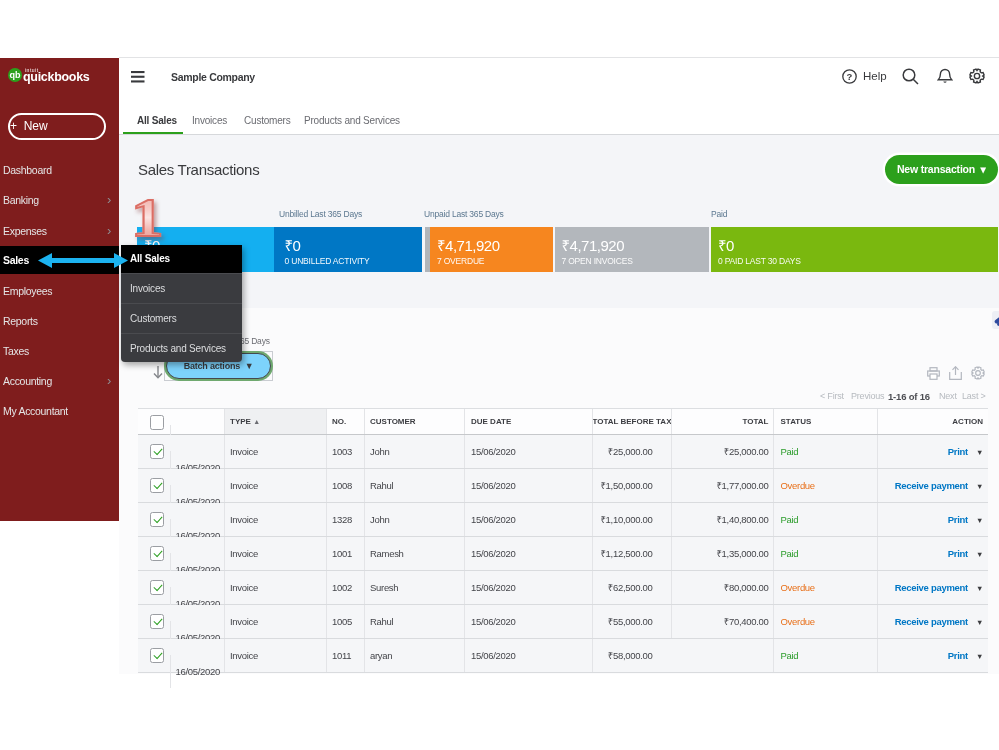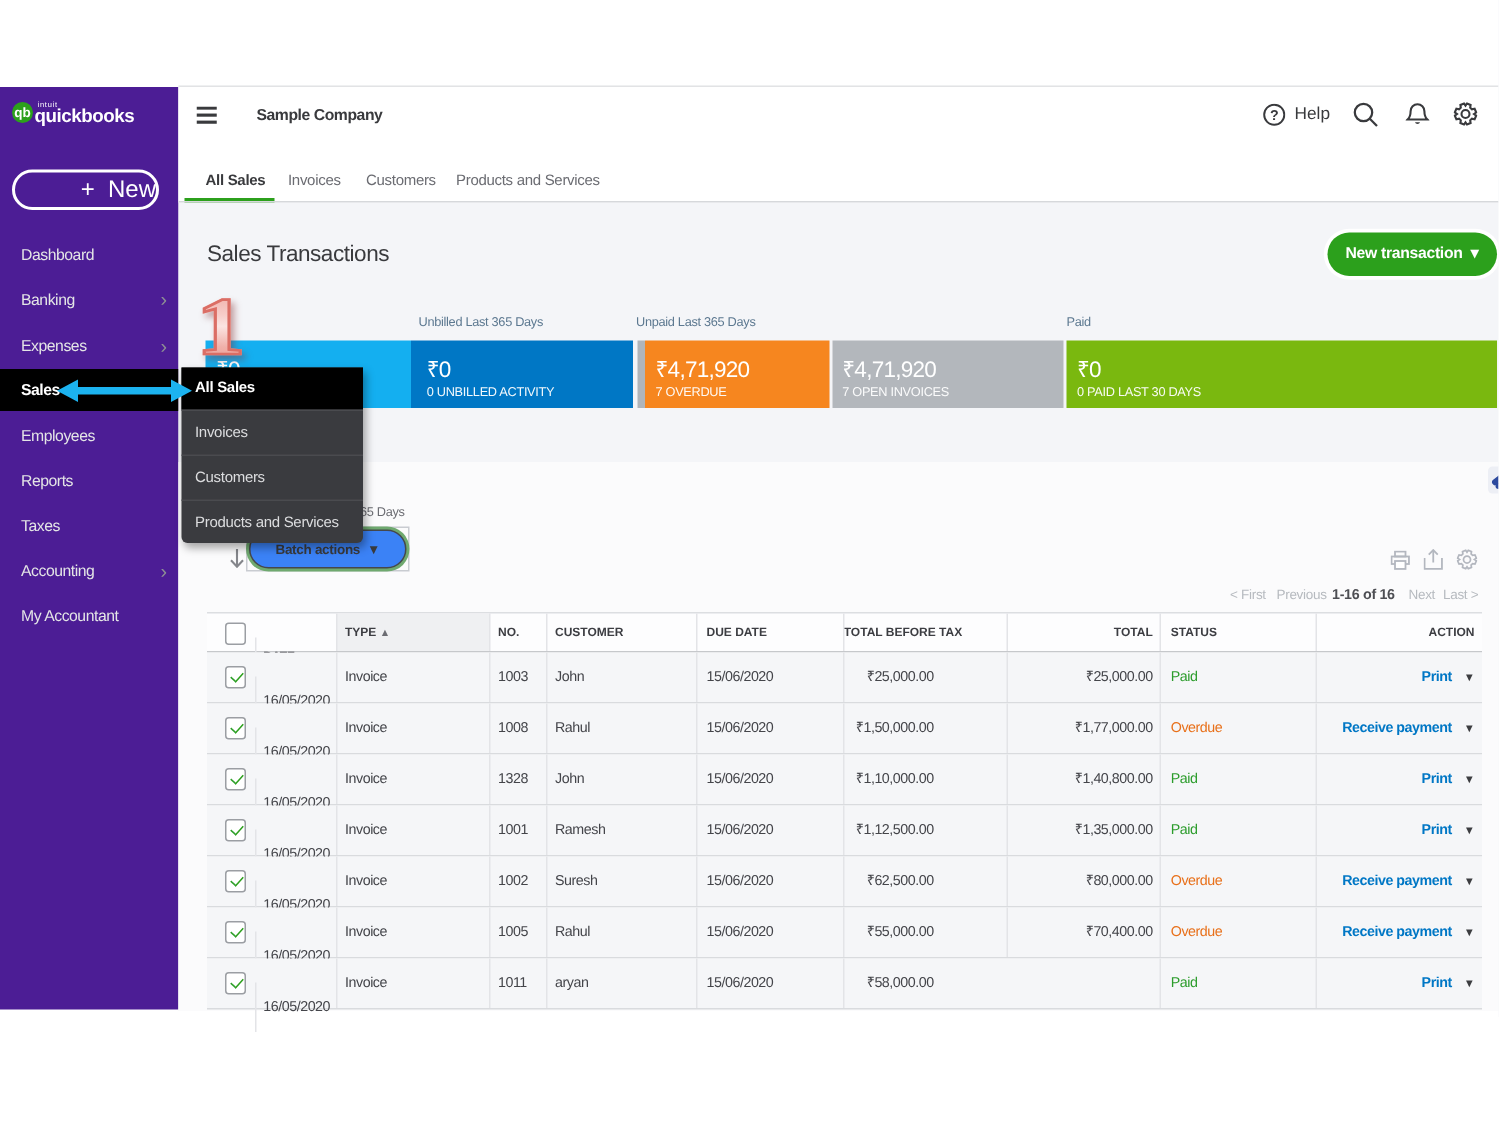--- a/index.html
+++ b/index.html
@@ -1,26 +1,26 @@
 <!DOCTYPE html>
 <html><head>
 <meta charset="utf-8">
 <style>
 * { margin:0; padding:0; box-sizing:border-box; }
 body { width:999px; height:750px; background:#ffffff; font-family:"Liberation Sans", sans-serif; overflow:hidden; }
 .page { position:relative; width:999px; height:750px; background:#fff; }
 .abs { position:absolute; }
 
 
-.sidebar { position:absolute; left:0; top:58px; width:119px; height:615px; background:#4c1d95; }
+.sidebar { position:absolute; left:0; top:58px; width:119px; height:463px; background:#7f1d1d; }
 .qbcircle { position:absolute; left:8px; top:10px; width:14px; height:14px; border-radius:50%; background:#2ca01c; color:#fff; font-size:9px; font-weight:bold; text-align:center; line-height:14px; }
 .intuit { position:absolute; left:25px; top:9px; font-size:5px; color:#fff; letter-spacing:0.5px; }
 .qbword { position:absolute; left:23px; top:12px; font-size:12.5px; font-weight:bold; color:#fff; letter-spacing:-0.3px; }
-.newbtn { position:absolute; left:8px; top:55px; width:98px; height:27px; border:2px solid #fff; border-radius:14px; color:#fff; font-size:16px; text-align:right; line-height:23px; }
-.mitem { position:absolute; left:0; width:119px; height:30px; line-height:30px; padding-left:14px; color:#e4e5e6; font-size:10.5px; letter-spacing:-0.3px; }
+.newbtn { position:absolute; left:8px; top:55px; width:98px; height:27px; border:2px solid #fff; border-radius:14px; color:#fff; font-size:12px; text-align:left; line-height:23px; }
+.mitem { position:absolute; left:0; width:119px; height:30px; line-height:30px; padding-left:3px; color:#e4e5e6; font-size:10.5px; letter-spacing:-0.3px; }
 .mitem .chev { position:absolute; right:8px; top:0; color:#8e9094; font-size:13px; }
 .mi-active { background:#000; color:#fff; font-weight:bold; }
 
 
 .flyout { position:absolute; left:121px; top:245px; width:121px; height:117px; background:#3a3b3f; box-shadow:2px 3px 6px rgba(0,0,0,0.35); z-index:30; border-radius:0 0 4px 4px; }
 .fitem { position:absolute; left:0; width:121px; height:30px; line-height:30px; padding-left:9px; color:#dcdddf; font-size:10px; letter-spacing:-0.2px; white-space:nowrap; border-top:1px solid #4a4b4f; }
 .f0 { top:0; height:28px; line-height:28px; background:#000; color:#fff; font-weight:bold; border-top:none; }
 .f1 { top:28px; }
 .f2 { top:58px; }
 .f3 { top:88px; height:29px; }
@@ -49,21 +49,21 @@
 
 .thead { position:absolute; left:137.5px; top:408px; width:850.5px; height:26.5px; background:#fdfdfe; border-top:1px solid #dcdee1; border-bottom:1px solid #c6c8cb; font-size:8px; font-weight:bold; color:#3c3d42; line-height:26px; }
 .trow { position:absolute; left:137.5px; width:850.5px; height:34px; background:#f5f6f8; border-bottom:1px solid #d9dbde; font-size:9.5px; letter-spacing:-0.3px; color:#44454a; line-height:33px; }
 .cell { position:absolute; top:0; height:100%; overflow:hidden; white-space:nowrap; }
 .ccb    { left:0; width:32.5px; }
 .cdate  { left:32.5px;  width:54px;    padding-left:4.5px; border-left:1px solid #e3e4e7;margin-top:16px; }
 .ctype  { left:86.5px;  width:102px;   padding-left:5px;   border-left:1px solid #e3e4e7; }
 .cno    { left:188.5px; width:37.5px;  padding-left:5px;   border-left:1px solid #e3e4e7; }
 .ccust  { left:226px;   width:100.5px; padding-left:5.5px; border-left:1px solid #e3e4e7; }
 .cdue   { left:326.5px; width:104px;   padding-left:6px;   border-left:1px solid #e3e4e7; }
-.ctbt   { left:424px; width:80px; padding-right:19px;  border-left:1px solid #e3e4e7; text-align:right; }
+.ctbt   { left:454px; width:80px; padding-right:19px;  border-left:1px solid #e3e4e7; text-align:right; }
 .ctotal { left:533px;   width:102.5px; padding-right:4.5px; border-left:1px solid #e3e4e7; text-align:right; }
 .cstatus{ left:635.5px; width:104px;   padding-left:6.5px; border-left:1px solid #e3e4e7; }
 .caction{ left:739.5px; width:111px;   padding-right:5px;  border-left:1px solid #e3e4e7; text-align:right; }
 .cb { position:absolute; left:12.5px; top:9.5px; width:14px; height:15px; background:#fff; border:1.2px solid #9b9ea3; border-radius:2.5px; }
 .cbk::after { content:""; position:absolute; left:2.5px; top:3px; width:7px; height:4px; border-left:1.7px solid #2fa02c; border-bottom:1.7px solid #2ca01c; transform:rotate(-48deg); }
 .st-paid { color:#2b9c2b; }
 .st-over { color:#e8701a; }
 .act { color:#0077c5; font-weight:bold; }
 .tri { font-size:7.5px; color:#3c3d40; margin-left:8px; }
 .thead .cb { top:5.5px; }
@@ -139,21 +139,21 @@
 
     <div class="abs" style="left:99px; top:279px; font-size:8.5px; letter-spacing:-0.2px; color:#6b6c72;">Last 365 Days</div>
 
     <svg class="abs" style="left:34px; top:309px;" width="10" height="13" viewBox="0 0 10 13">
         <g stroke="#84868b" stroke-width="1.4" fill="none">
           <path d="M5 0 L5 11"></path>
           <path d="M1 7.5 L5 11.8 L9 7.5"></path>
         </g>
       </svg>
     <div class="abs" style="left:45px; top:294px; width:109px; height:30px; border:1px solid #c9ccd1;"></div>
-    <div class="abs" style="left:47px; top:296px; width:105px; height:26px; background:#3b82f6; border:1.3px solid #45484c; border-radius:13px; box-shadow:0 0 0 2px #6fa96f; font-size:9px; letter-spacing:-0.2px; font-weight:bold; color:#393a3d; text-align:center; line-height:24px;">Batch actions &nbsp;<span style="font-size:9px;">▼</span></div>
+    <div class="abs" style="left:47px; top:296px; width:105px; height:26px; background:#7dd3fc; border:1.3px solid #45484c; border-radius:13px; box-shadow:0 0 0 2px #6fa96f; font-size:9px; letter-spacing:-0.2px; font-weight:bold; color:#393a3d; text-align:center; line-height:24px;">Batch actions &nbsp;<span style="font-size:9px;">▼</span></div>
 
     <svg class="abs" style="left:808px; top:310px;" width="13" height="13" viewBox="0 0 13 13">
         <g fill="none" stroke="#b3b7bf" stroke-width="1.2">
           <rect x="3" y="0.7" width="7" height="3.3"></rect>
           <rect x="0.7" y="4" width="11.6" height="5"></rect>
           <rect x="3" y="7" width="7" height="5.3" fill="#fff"></rect>
         </g>
       </svg>
     <svg class="abs" style="left:830px; top:309px;" width="13" height="14" viewBox="0 0 13 14">
         <g fill="none" stroke="#b3b7bf" stroke-width="1.2">

